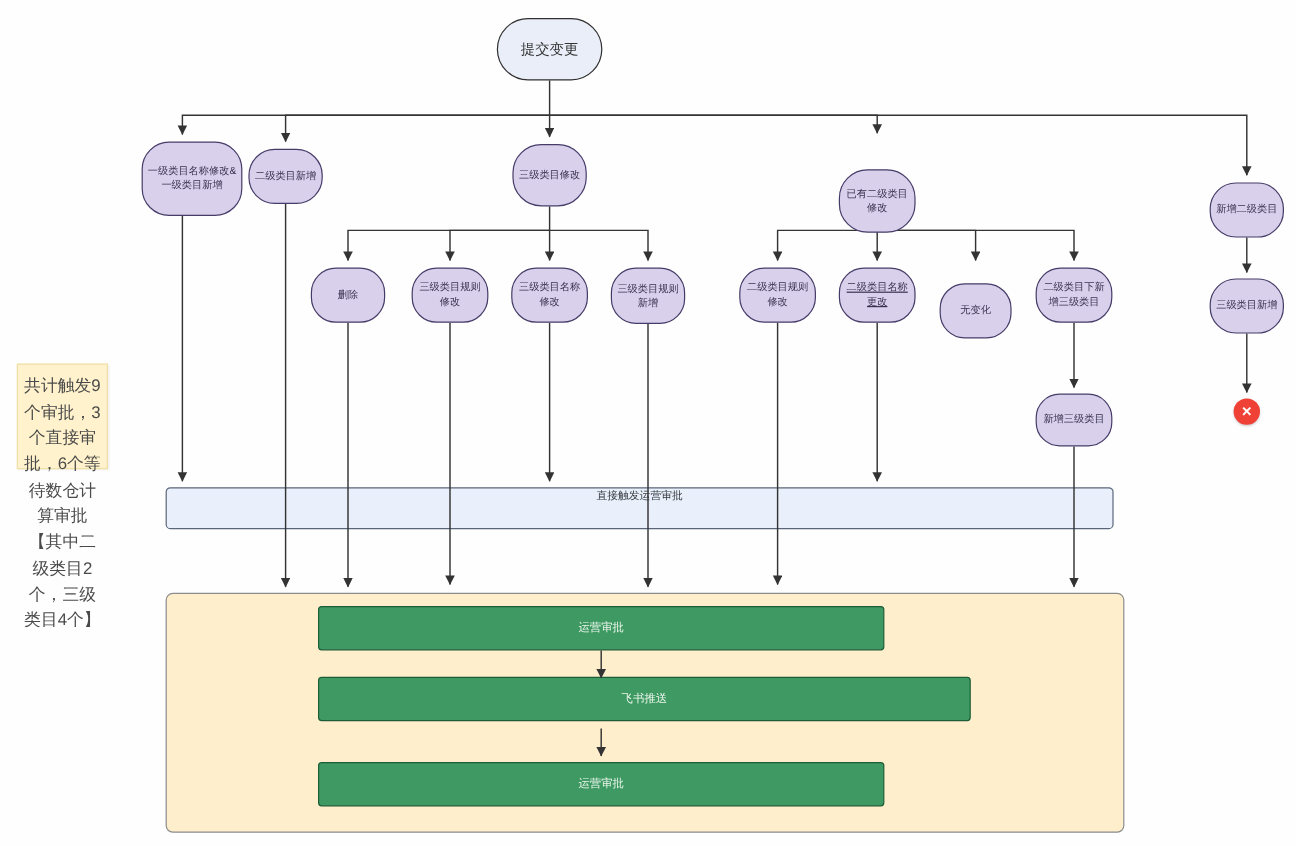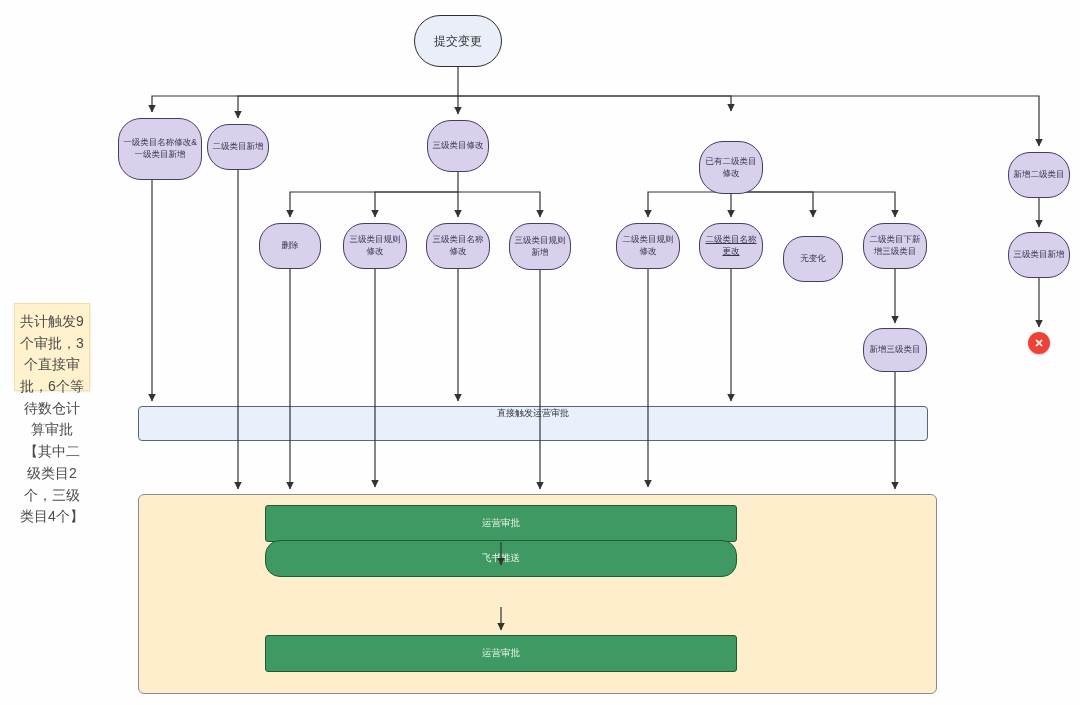--- a/index.html
+++ b/index.html
@@ -30,21 +30,21 @@
 
   <div class="bar" style="left:138px;top:406px;width:790px;height:35px;">
     <span>直接触发运营审批</span>
   </div>
 
   <div class="container-box" style="left:138px;top:494px;width:799px;height:200px;"></div>
 
   <div class="green-step" style="left:265px;top:505px;width:472px;height:37px;">
     <span>运营审批</span>
   </div>
-  <div class="green-step" style="left:265px;top:540px;width:472px;height:37px;border-radius:15px;">
+  <div class="green-step" style="left:265px;top:564px;width:544px;height:37px;">
     <span>飞书推送</span>
   </div>
   <div class="green-step" style="left:265px;top:635px;width:472px;height:37px;">
     <span>运营审批</span>
   </div>
 
   <div class="note" style="left:14px;top:303px;width:76px;height:88px;">
     <span>共计触发9个审批，3个直接审批，6个等待数仓计算审批【其中二级类目2个，三级类目4个】</span>
   </div>
 

